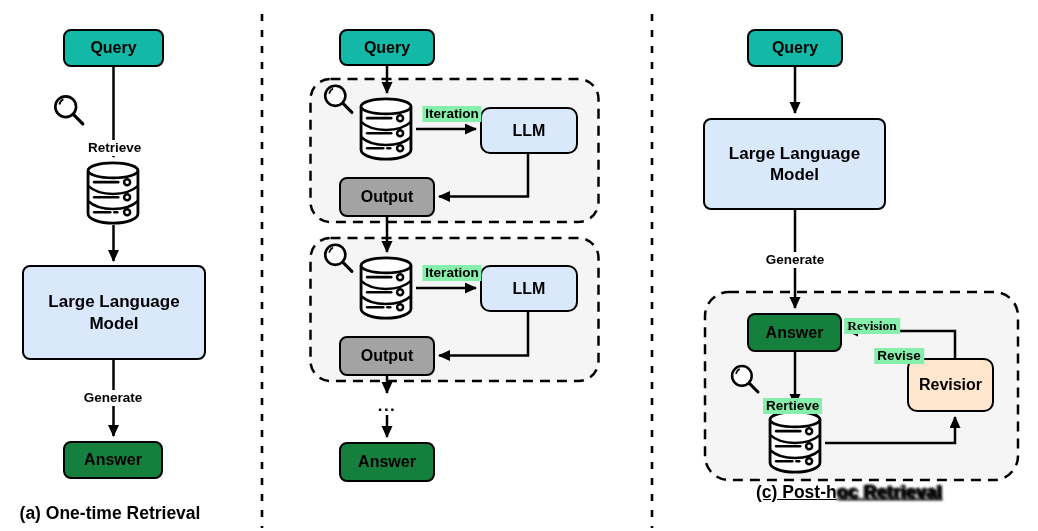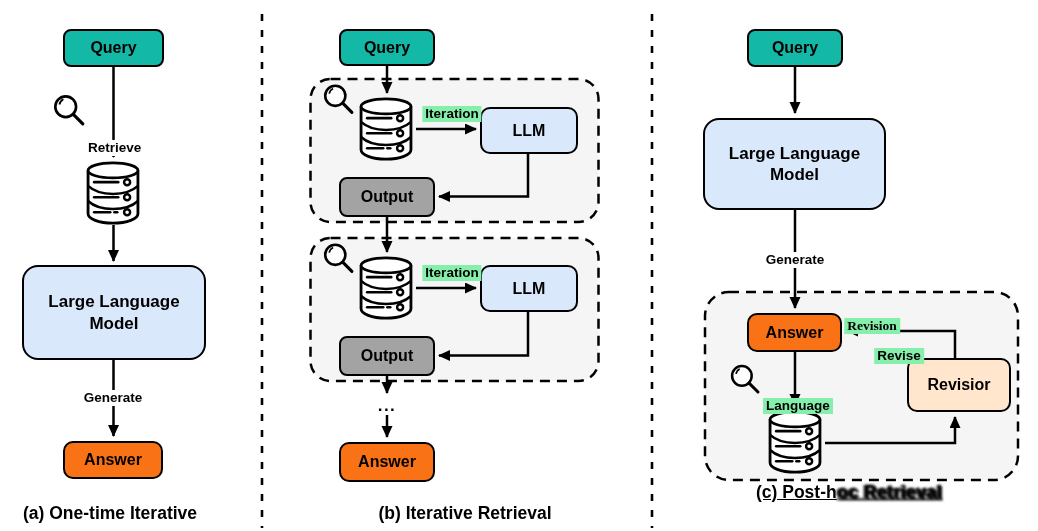--- a/index.html
+++ b/index.html
@@ -7,26 +7,26 @@
     position:relative;width:1038px;height:531px;background:#ffffff;
     font-family:"Liberation Sans", sans-serif;overflow:hidden;
   }
   svg.layer{position:absolute;left:0;top:0;z-index:1;}
   .node{
     position:absolute;z-index:2;box-sizing:border-box;
     border:2.5px solid #000;border-radius:8px;
     display:flex;align-items:center;justify-content:center;
     font-weight:bold;font-size:16px;color:#000;text-align:center;line-height:1.25;
   }
-  .node.big{border-radius:16px;font-size:17px;padding:0 10px;}
+  .node.big{border-radius:8px;font-size:17px;padding:0 10px;}
   .node.md{border-radius:10px;text-align:center;}
   .fill-query{background:#14b8a6;}
   .fill-llm{background:#dae8fc;}
   .fill-output{background:#a3a3a3;}
-  .fill-answer{background:#f97316;border-radius:10px;}
+  .fill-answer{background:#15803d;}
   .fill-revisior{background:#ffe6cc;}
   .elabel{
     position:absolute;z-index:3;font-weight:bold;font-size:13.5px;color:#000;
     white-space:nowrap;line-height:1.15;padding:0 3px;background:#fff;
   }
   .elabel.on-gray{background:#86efac;margin-top:24px;}
   .cx{transform:translateX(-50%);}
   .caption{
     position:absolute;z-index:3;font-weight:bold;font-size:17.5px;color:#000;white-space:nowrap;
   }
@@ -113,43 +113,42 @@
     <use href="#db" x="357" y="256" width="58" height="64"></use>
     <use href="#mag" x="729" y="362" width="32" height="34"></use>
     <use href="#db" x="766" y="410" width="58" height="64"></use>
   </svg>
 
   <div class="node fill-query" style="left:63px;top:29px;width:101px;height:38px;">Query</div>
   <div class="elabel" style="left:85px;top:96px;margin-top:44px;">Retrieve</div>
   <div class="node big fill-llm" style="left:22px;top:265px;width:184px;height:95px;">Large Language Model</div>
   <div class="elabel cx" style="left:113px;top:390px;">Generate</div>
   <div class="node fill-answer" style="left:63px;top:441px;width:100px;height:38px;">Answer</div>
-  <div class="caption cx" style="left:110px;top:503px;">(a) One-time Iterative</div>
+  <div class="caption cx" style="left:110px;top:503px;">(a) One-time Retrieval</div>
 
   <div class="node fill-query" style="left:339px;top:29px;width:96px;height:37px;">Query</div>
 
   <div class="elabel on-gray cx" style="left:452px;top:82px;">Iteration</div>
   <div class="node md fill-llm" style="left:480px;top:107px;width:98px;height:47px;">LLM</div>
   <div class="node fill-output" style="left:339px;top:177px;width:96px;height:40px;">Output</div>
 
   <div class="elabel on-gray cx" style="left:452px;top:241px;">Iteration</div>
   <div class="node md fill-llm" style="left:480px;top:265px;width:98px;height:47px;">LLM</div>
   <div class="node fill-output" style="left:339px;top:336px;width:96px;height:40px;">Output</div>
 
   <div class="ellipsis" style="left:387px;top:397px;">...</div>
   <div class="node fill-answer" style="left:339px;top:442px;width:96px;height:40px;">Answer</div>
-  <div class="caption cx" style="left:465px;top:503px;">(b) Iterative Retrieval</div>
 
   <div class="node fill-query" style="left:747px;top:29px;width:96px;height:38px;">Query</div>
   <div class="node big fill-llm" style="left:703px;top:118px;width:183px;height:92px;">Large Language Model</div>
   <div class="elabel cx" style="left:795px;top:252px;">Generate</div>
 
   <div class="elabel on-gray cx" style="left:872px;top:294px;font-family:Liberation Serif, serif;">Revision</div>
   <div class="node fill-answer" style="left:747px;top:313px;width:95px;height:39px;">Answer</div>
   <div class="elabel on-gray cx" style="left:899px;top:324px;text-align:center;">Revise</div>
-  <div class="node md fill-revisior" style="left:907px;top:358px;width:104px;height:54px;">Revisior</div>
-  <div class="elabel on-gray" style="left:763px;top:374px;">Language</div>
+  <div class="node md fill-revisior" style="left:907px;top:358px;width:87px;height:54px;">Revisior</div>
+  <div class="elabel on-gray" style="left:763px;top:374px;">Rertieve</div>
 
   <div class="caption" style="left:756px;top:482px;text-decoration:underline;">
     <span>(c) Post-h</span><span class="garbled">oc Retrieval</span>
   </div>
 
 </div>
 
 </body></html>

